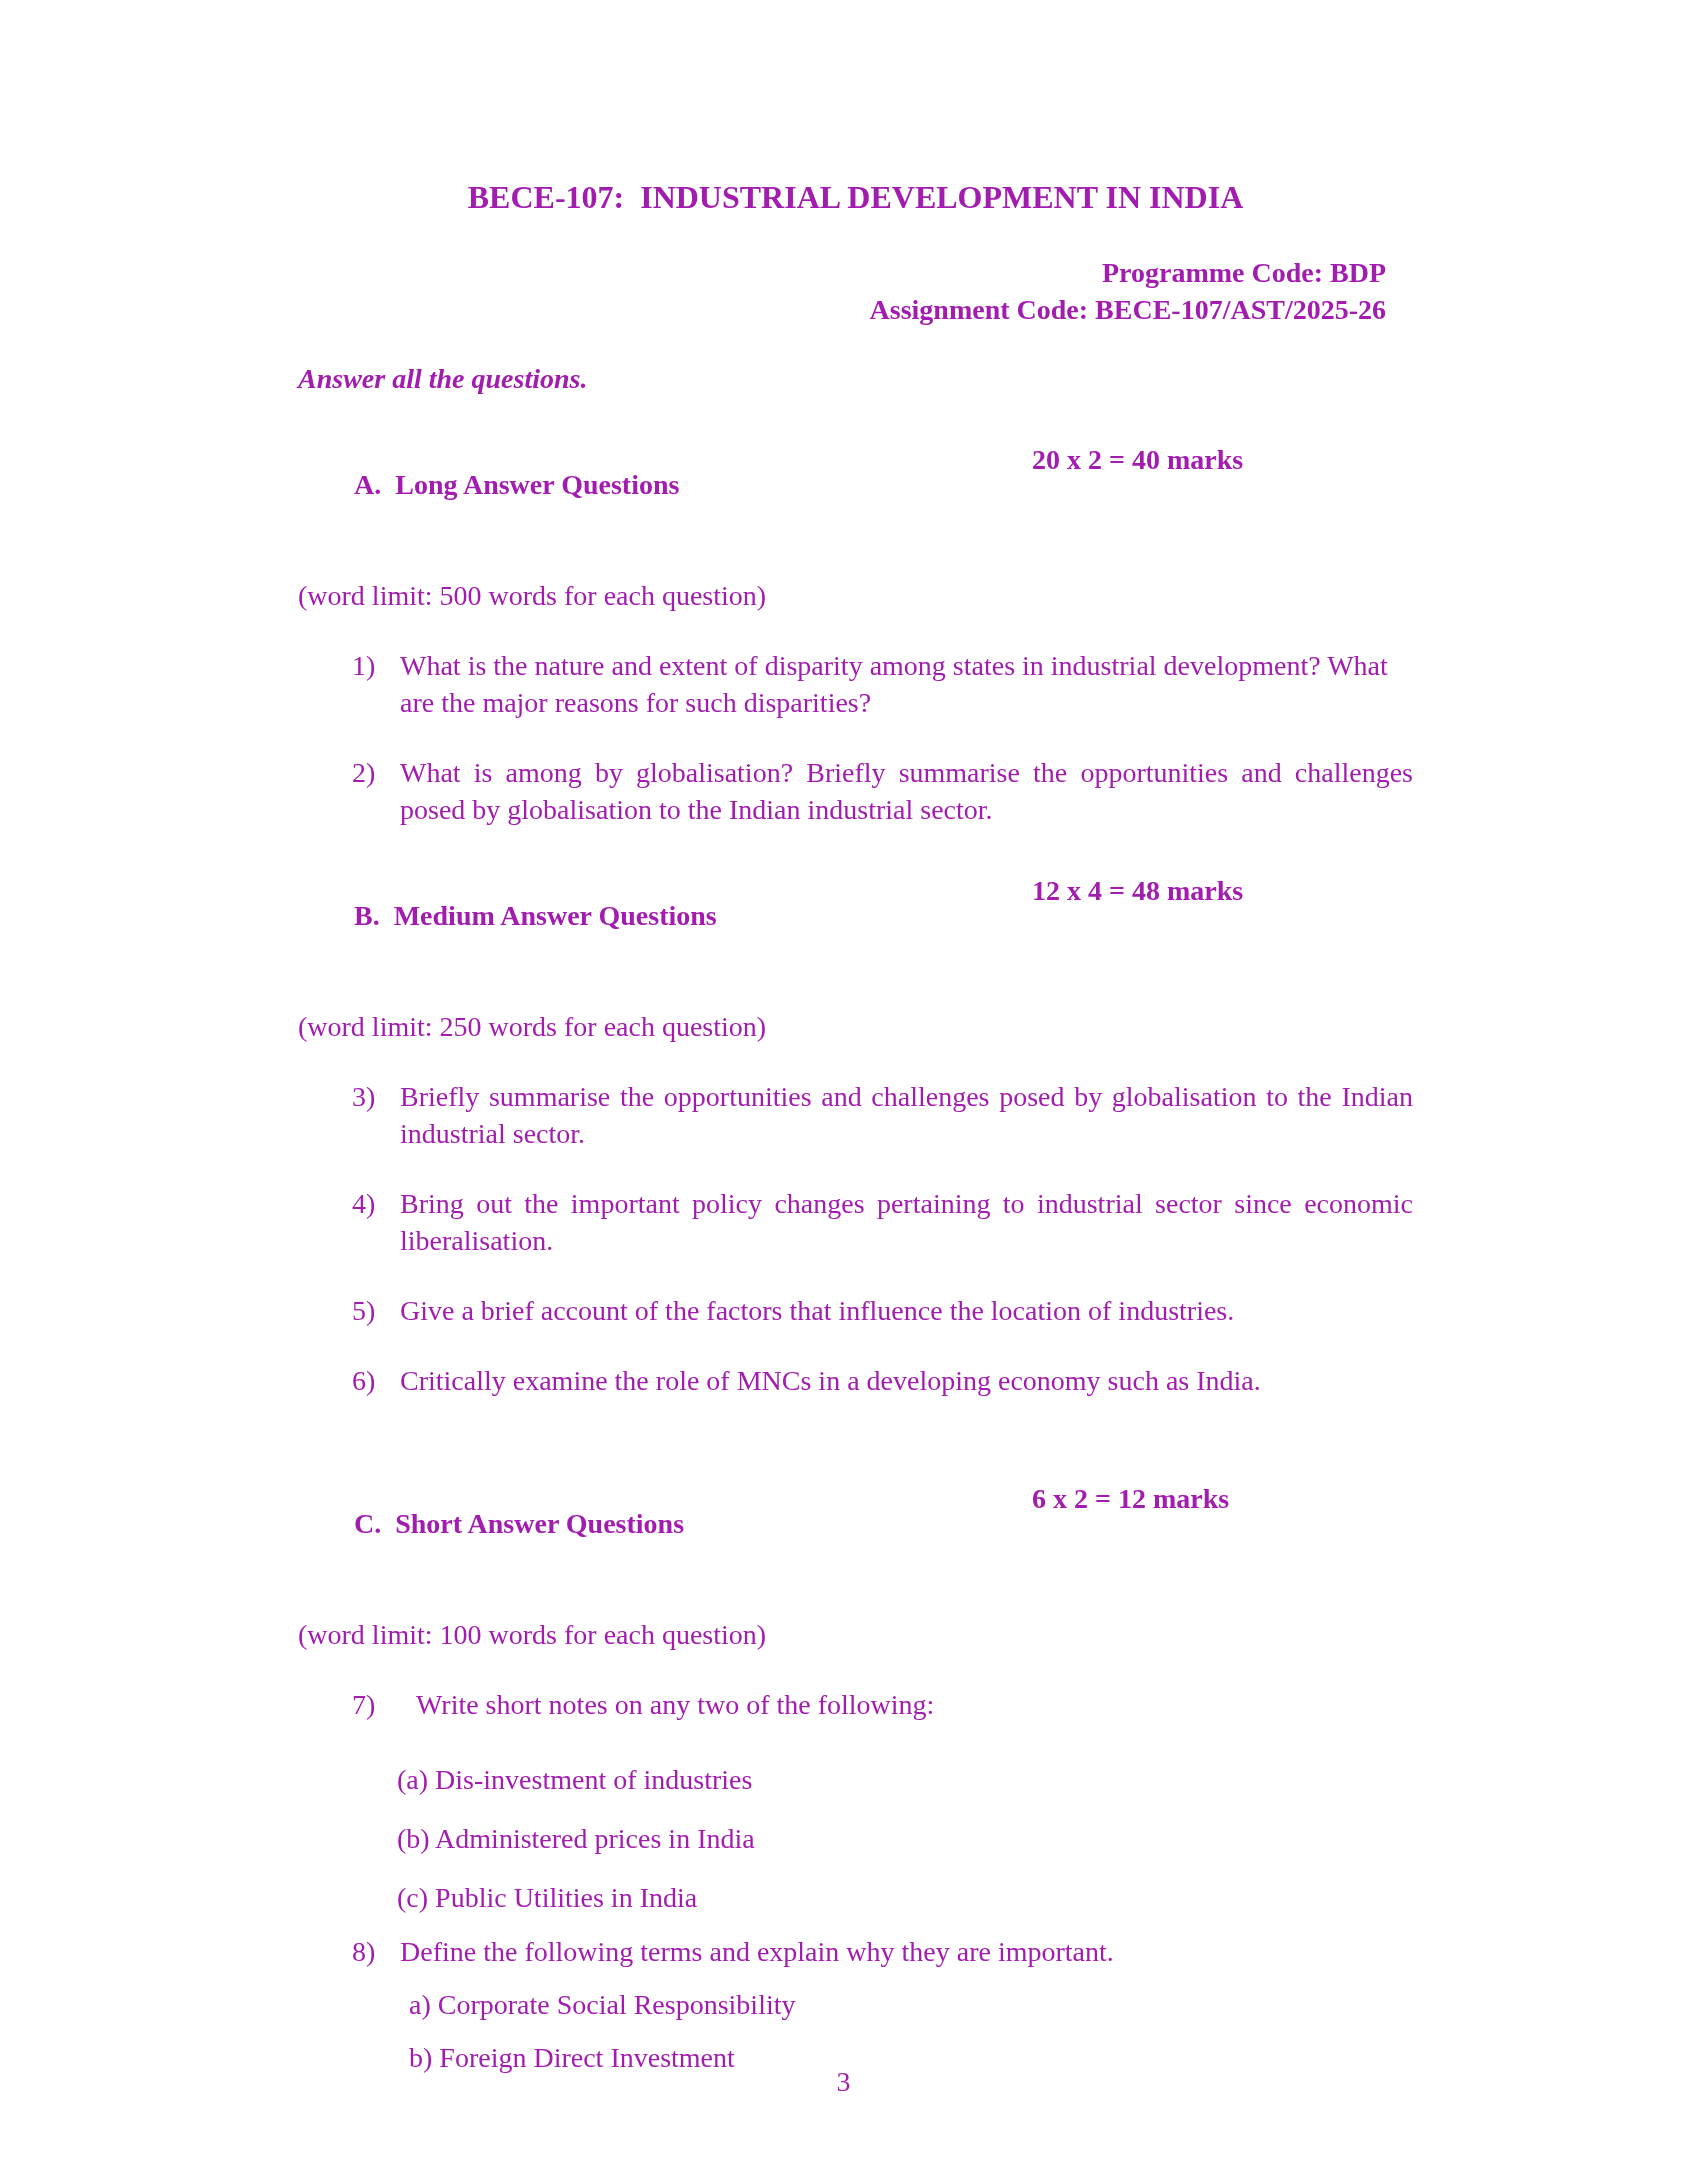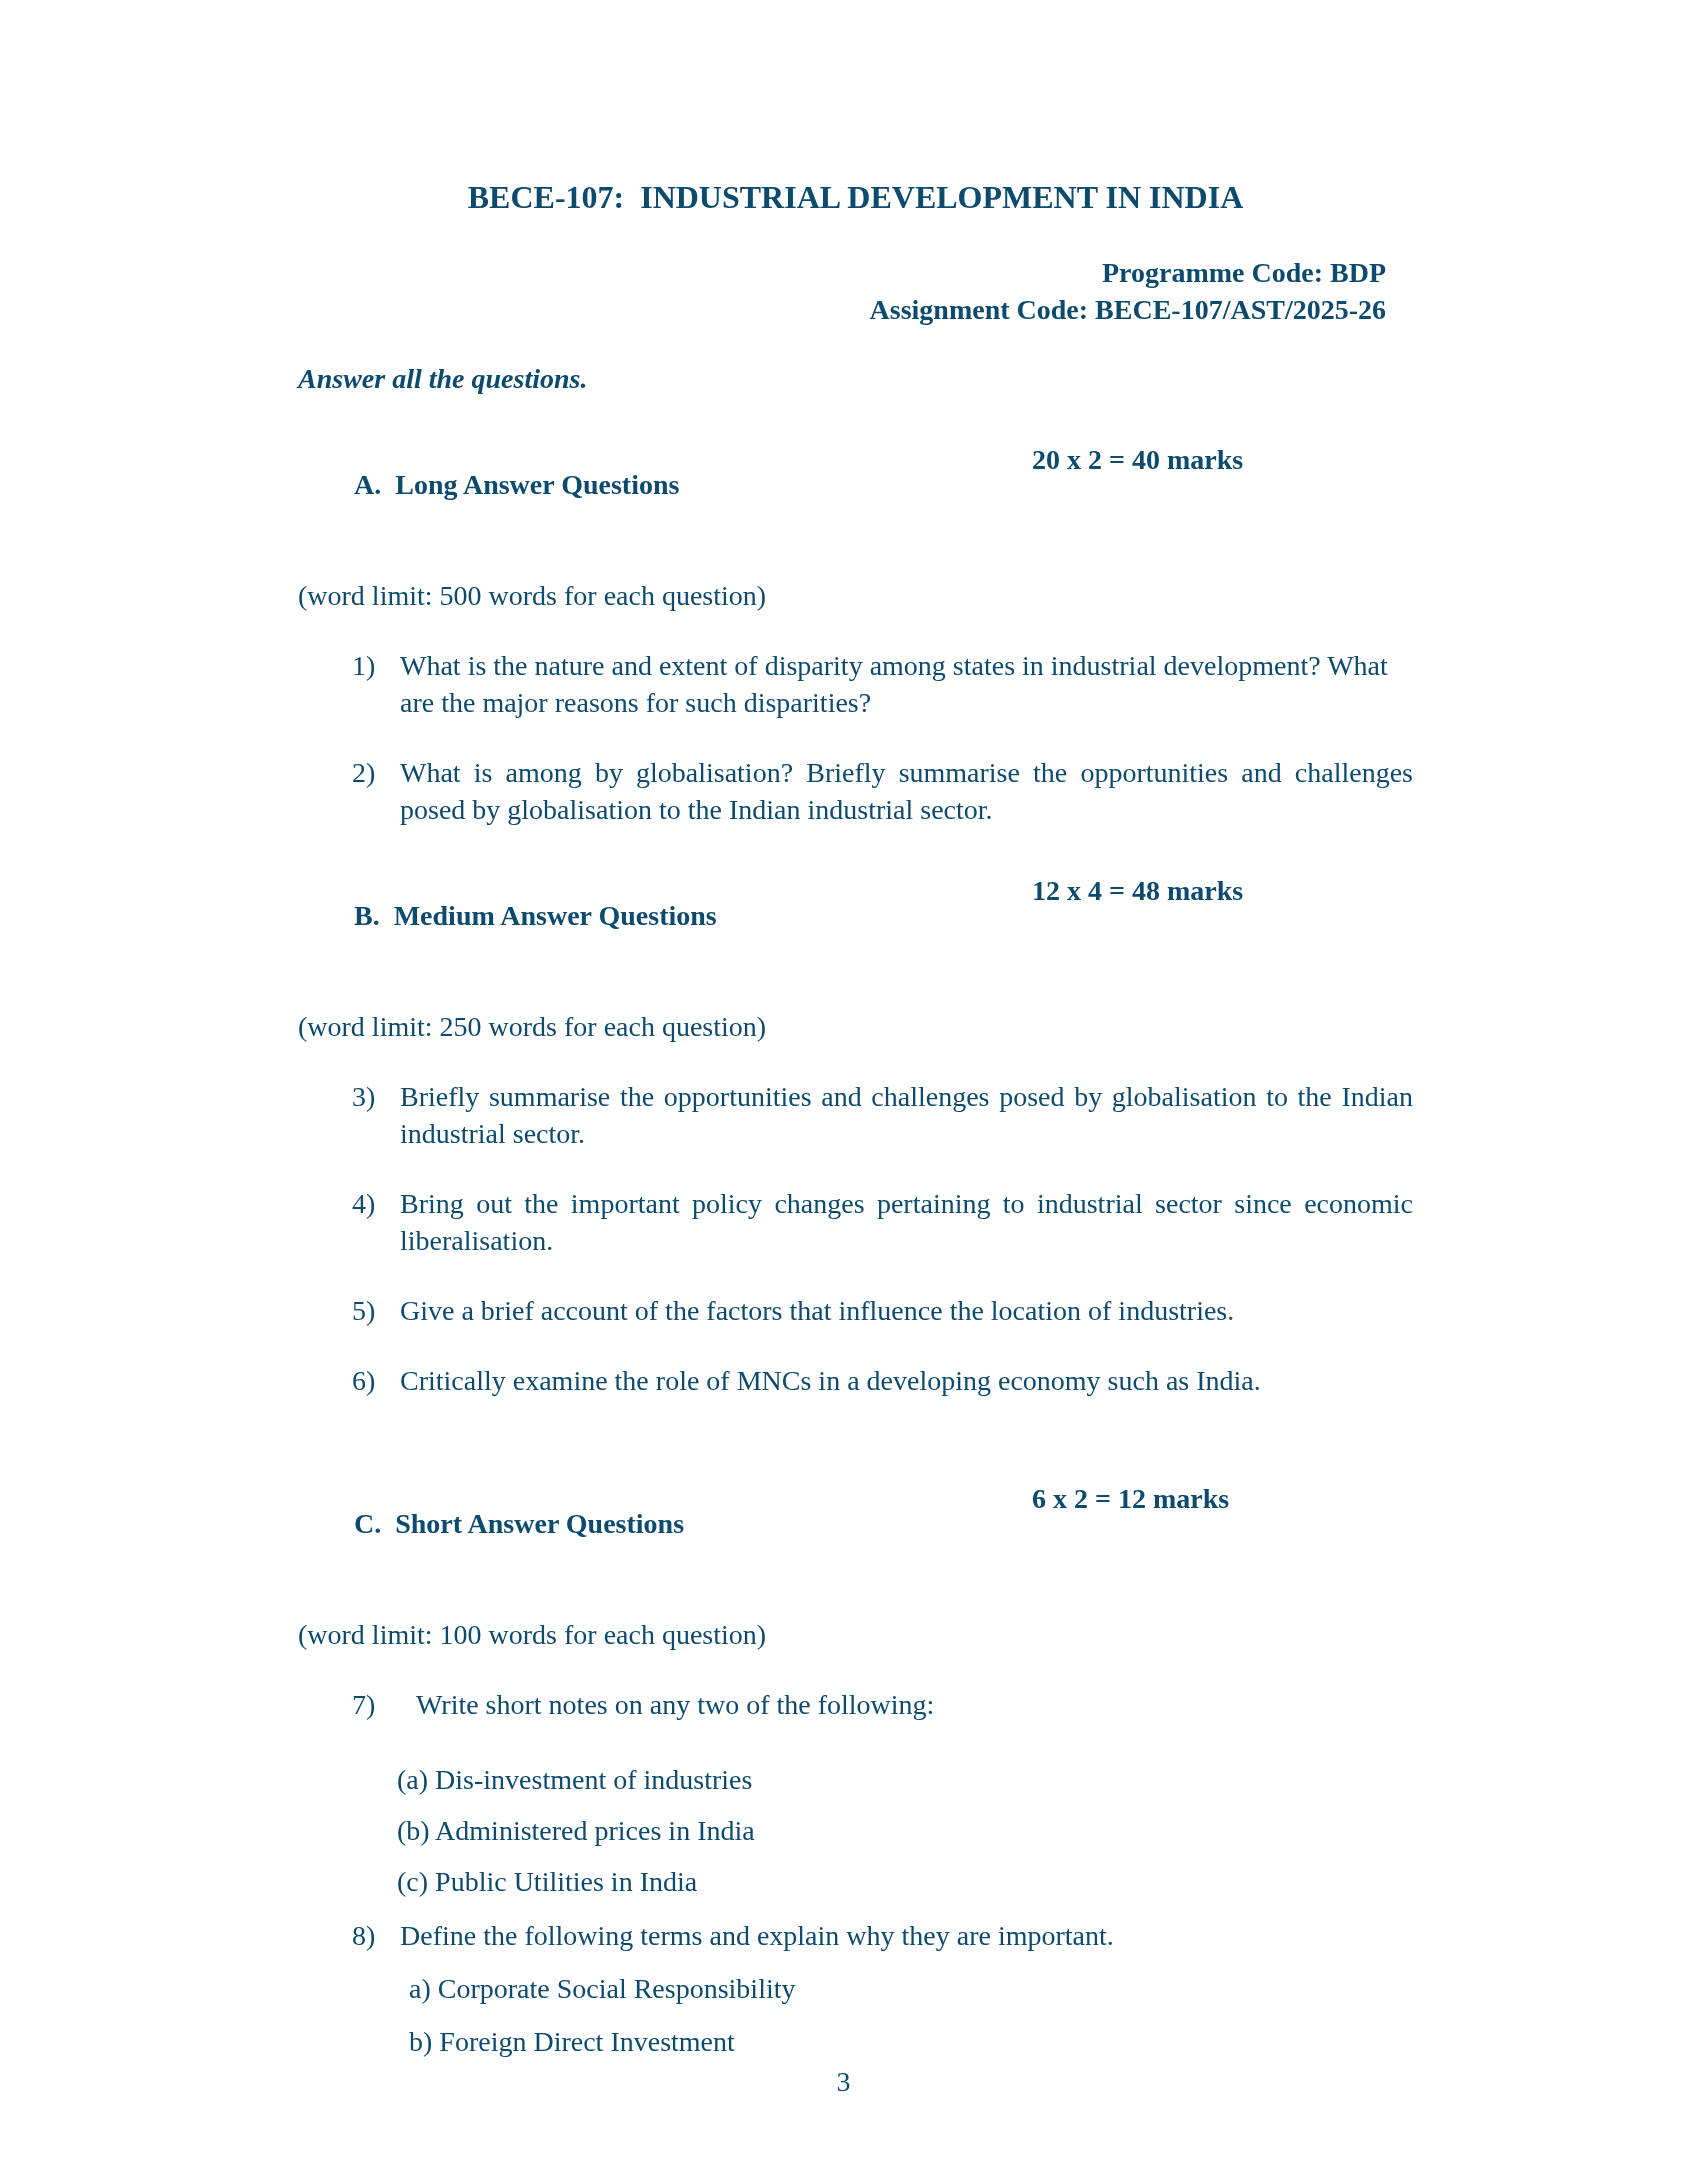--- a/index.html
+++ b/index.html
@@ -8,21 +8,21 @@
     background: #ffffff;
   }
   .page {
     position: relative;
     width: 1687px;
     height: 2183px;
     background: #ffffff;
     font-family: "Liberation Serif", "DejaVu Serif", serif;
     font-size: 28px;
     line-height: 37px;
-    color: #0c4a6e;
+    color: #a21caf;
     overflow: hidden;
   }
   .content {
     position: absolute;
     left: 298px;
     top: 177px;
     width: 1115px;
   }
   .doc-title {
     font-size: 32px;
@@ -68,21 +68,21 @@
   .question.tight { margin-top: 16.5px; }
   .question.wide-num { padding-left: 118px; }
   .q-number {
     position: absolute;
     left: 54px;
     top: 0;
   }
   .justify { text-align: justify; }
   .subitem {
     padding-left: 99px;
-    margin-top: 14px;
+    margin-top: 22px;
   }
   .subitem.first { margin-top: 38px; }
   .subitem.alt {
     padding-left: 111px;
     margin-top: 16px;
   }
   .subitem.alt.first-alt { margin-top: 16.5px; }
   .page-number {
     position: absolute;
     left: 0;

